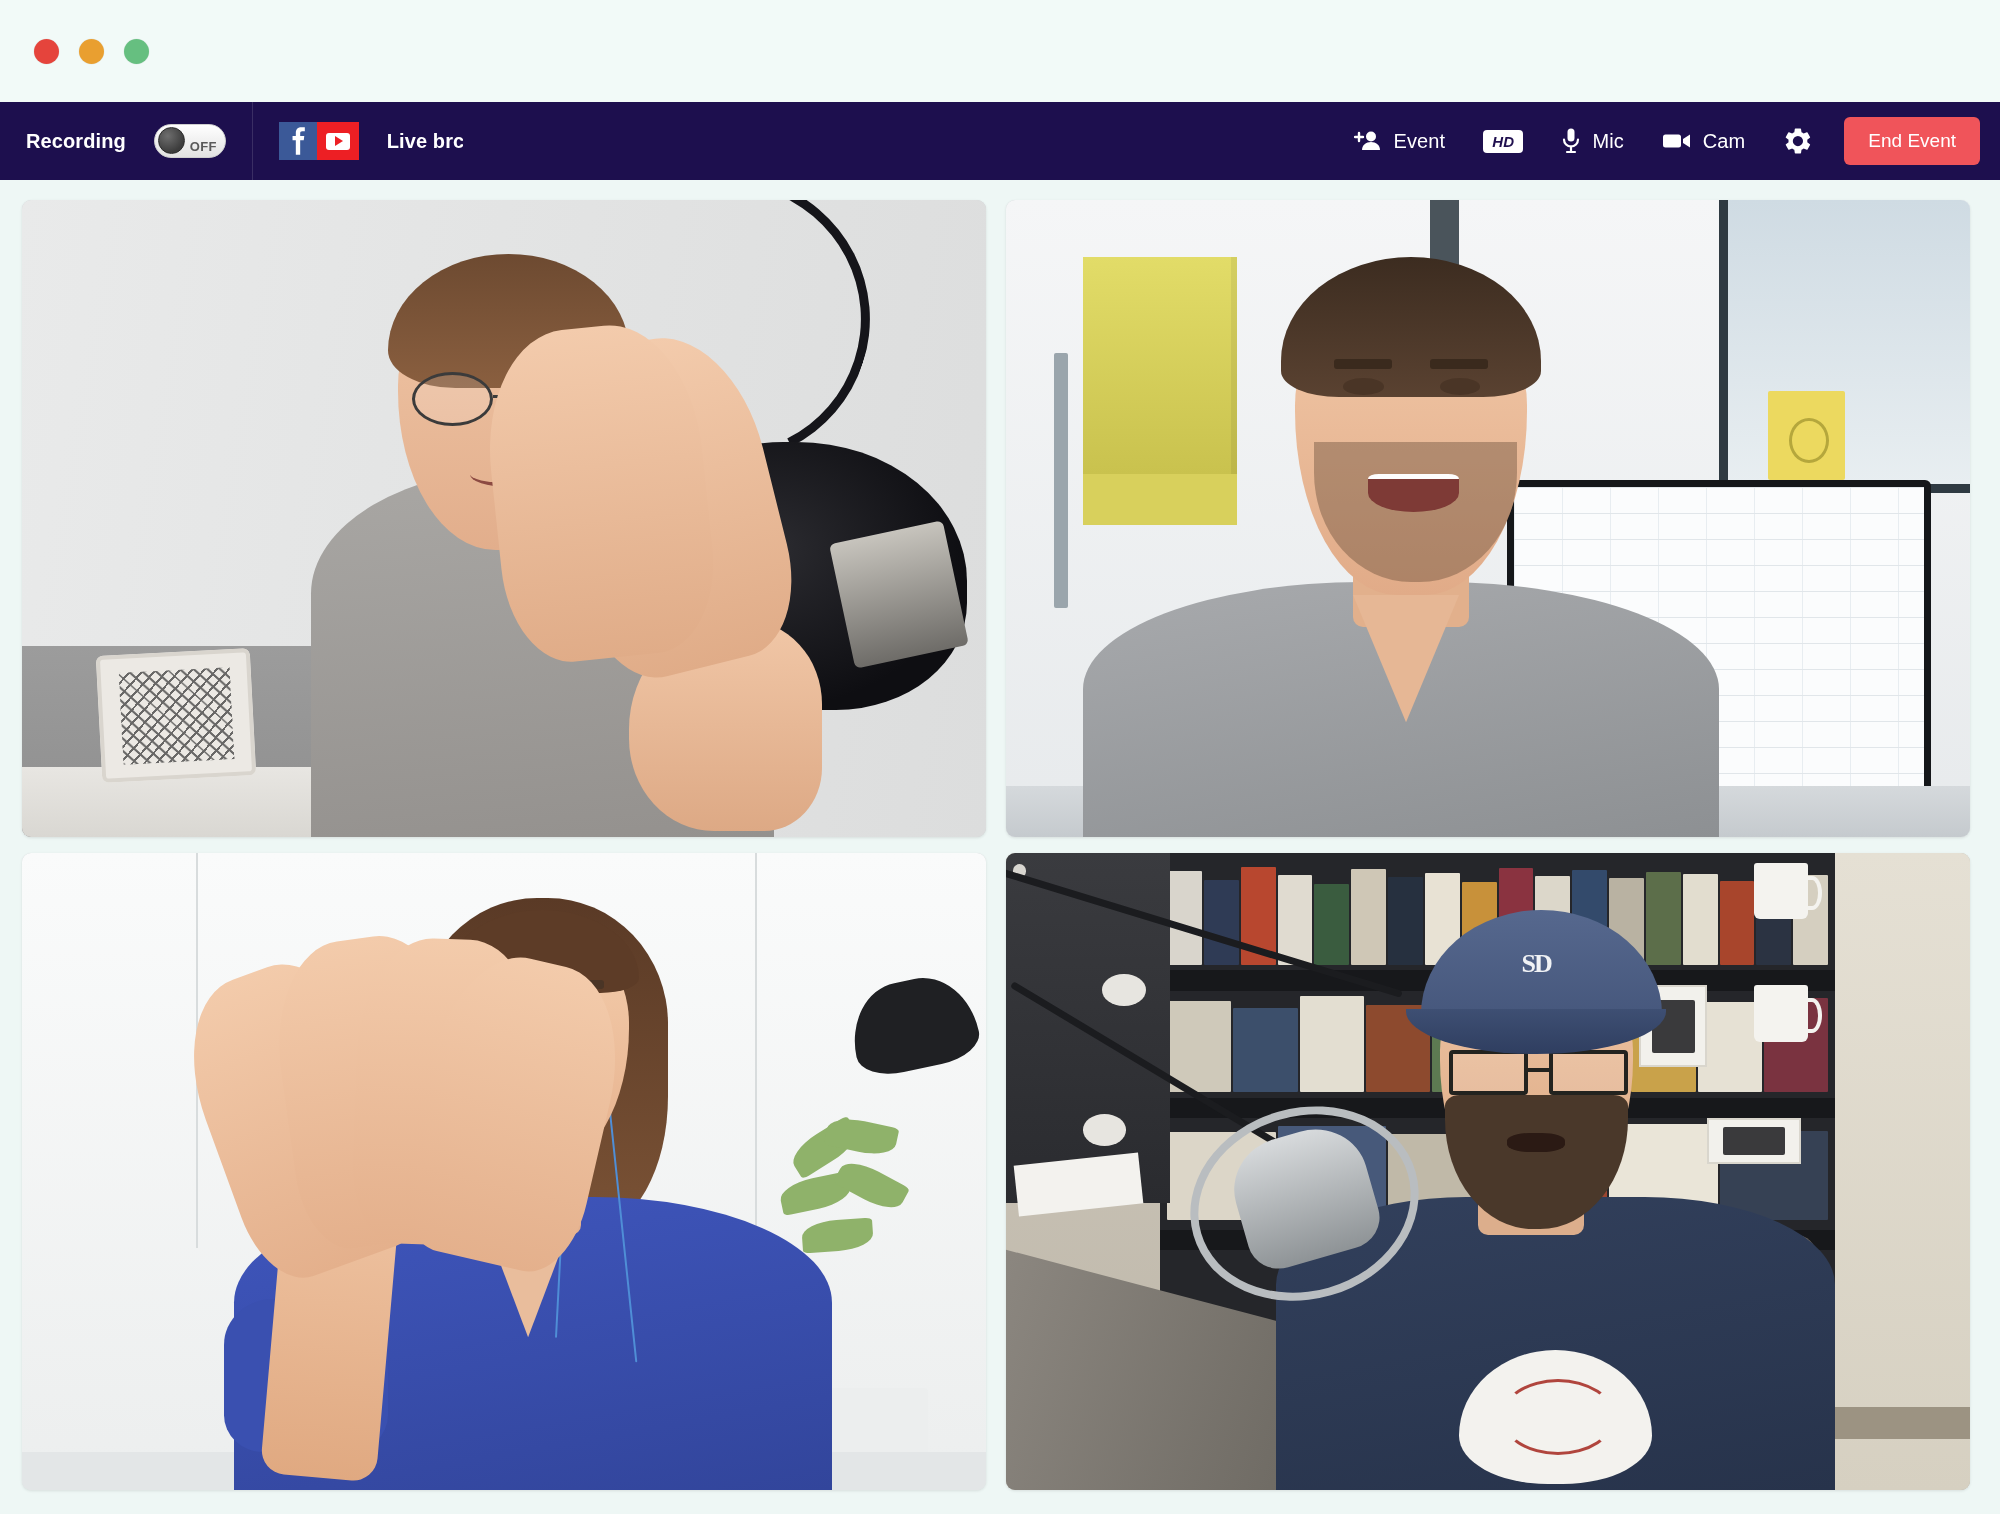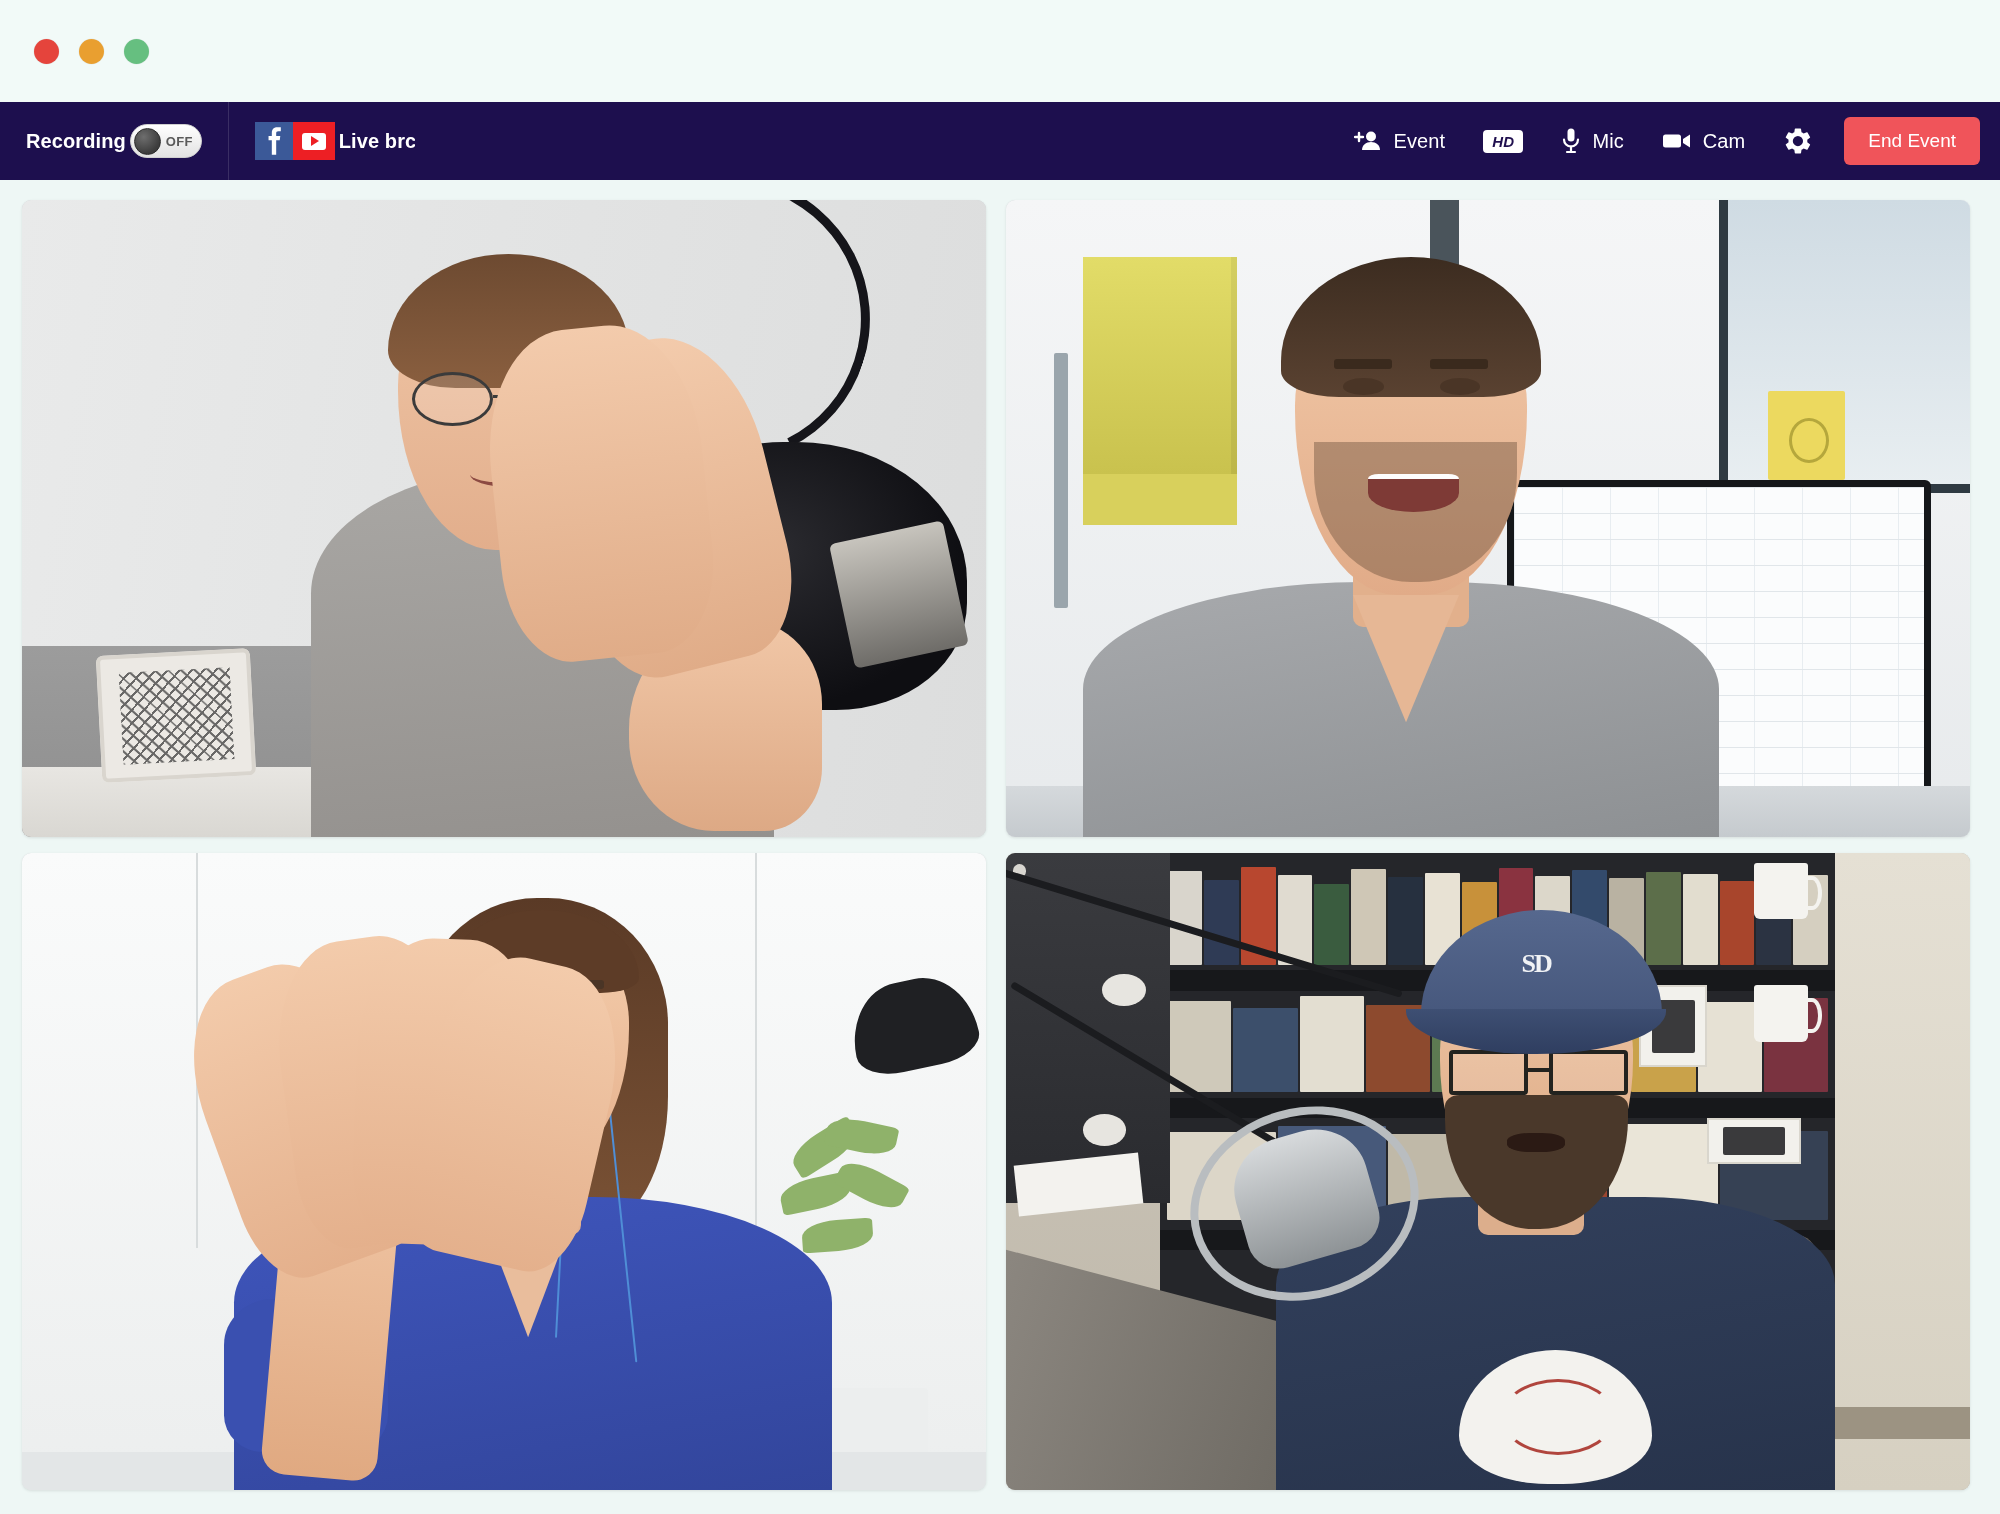--- a/index.html
+++ b/index.html
@@ -54,21 +54,21 @@
   .toolbar-left {
     display: flex;
     align-items: center;
     height: 100%;
   }
   .tb-group {
     display: flex;
     align-items: center;
     height: 100%;
     padding: 0 26px;
-    gap: 4px;
+    gap: 28px;
   }
   .tb-group.first { padding-left: 26px; }
   .tb-divider {
     width: 1px;
     height: 78px;
     background: rgba(255,255,255,0.13);
     flex: 0 0 auto;
   }
   .tb-label {
     font-size: 20px;
@@ -78,21 +78,21 @@
     color: #ffffff;
   }
 
   
   .toggle {
     width: 72px; height: 34px;
     border-radius: 17px;
     background: linear-gradient(#ffffff,#e2e2e2);
     border: 1px solid #cfcfcf;
     display: flex;
-    align-items: center;
+    align-items: flex-end;
     padding: 3px;
     position: relative;
     flex: 0 0 auto;
   }
   .toggle .knob {
     width: 27px; height: 27px; border-radius: 50%;
     background: radial-gradient(circle at 35% 32%, #6e6e6e, #3c3c3c 70%);
     border: 1px solid #2b2b2b;
     flex: 0 0 auto;
   }

